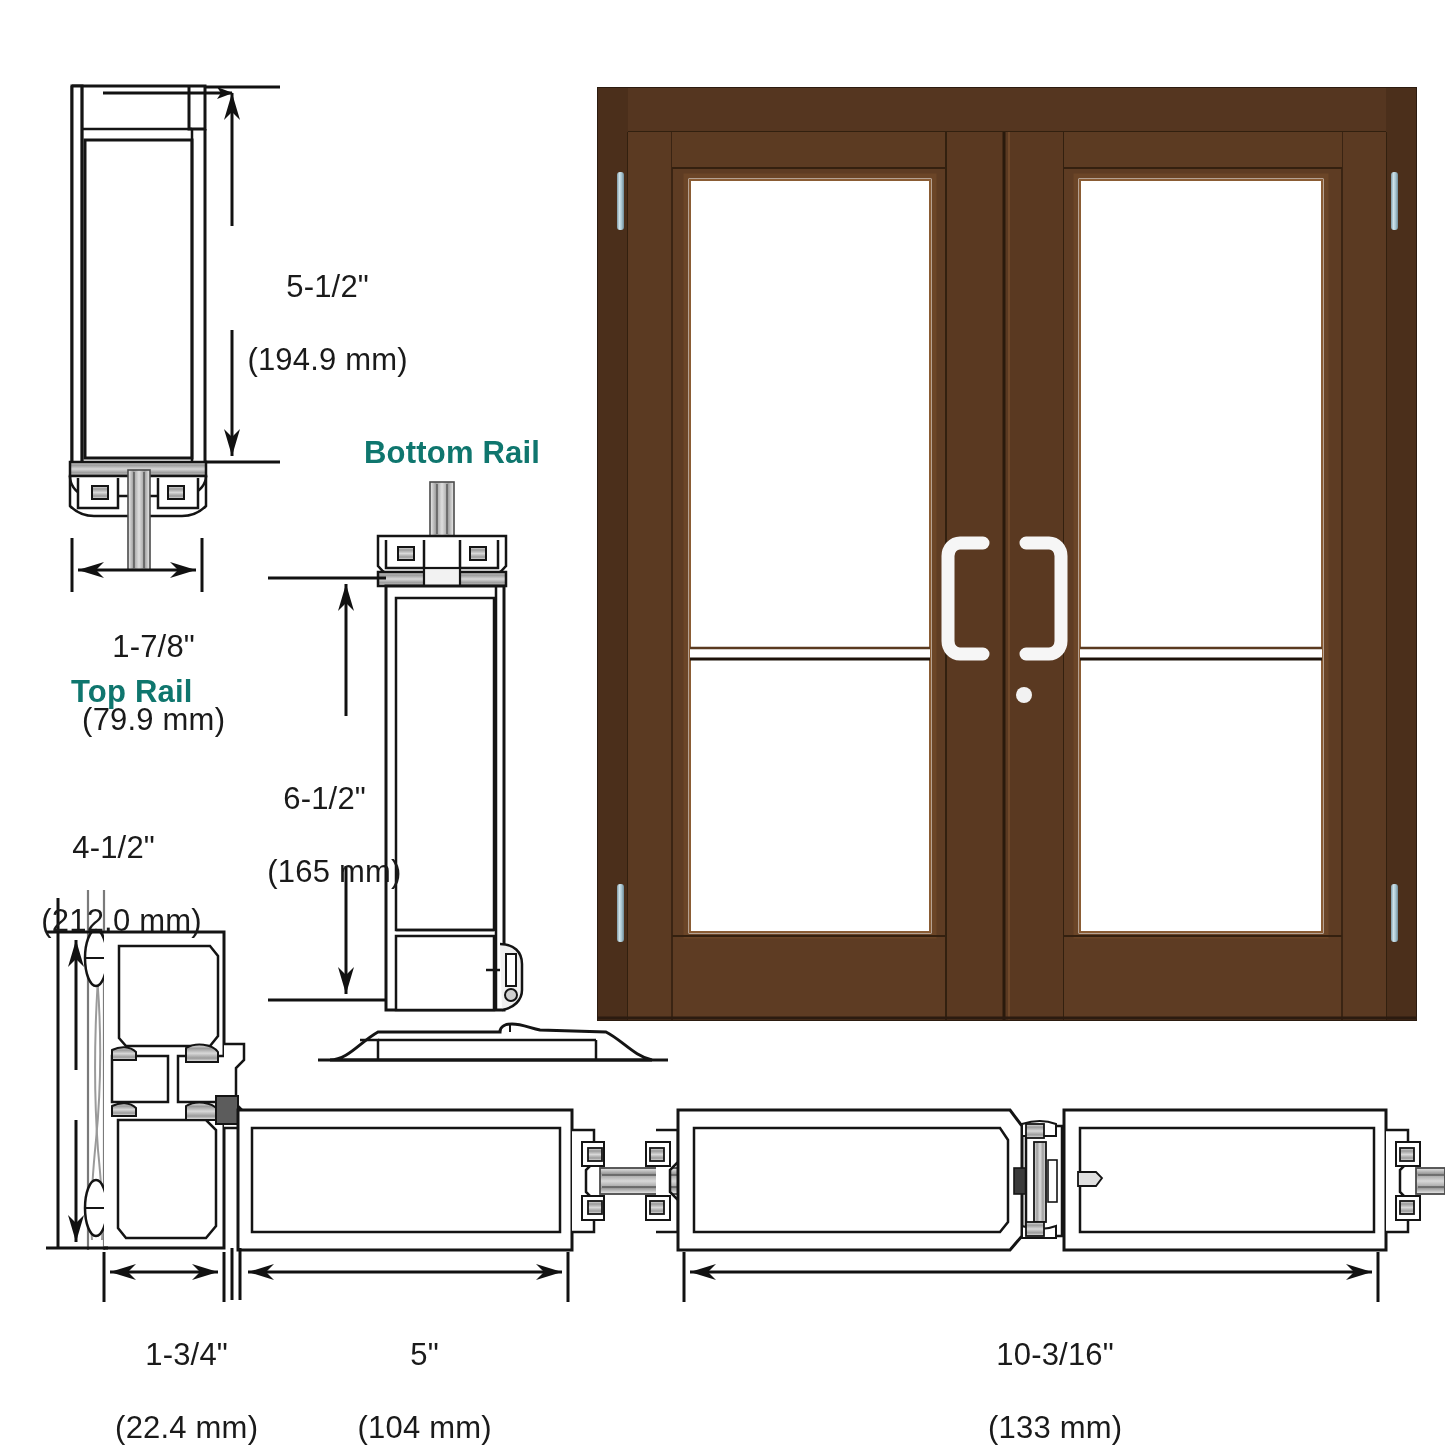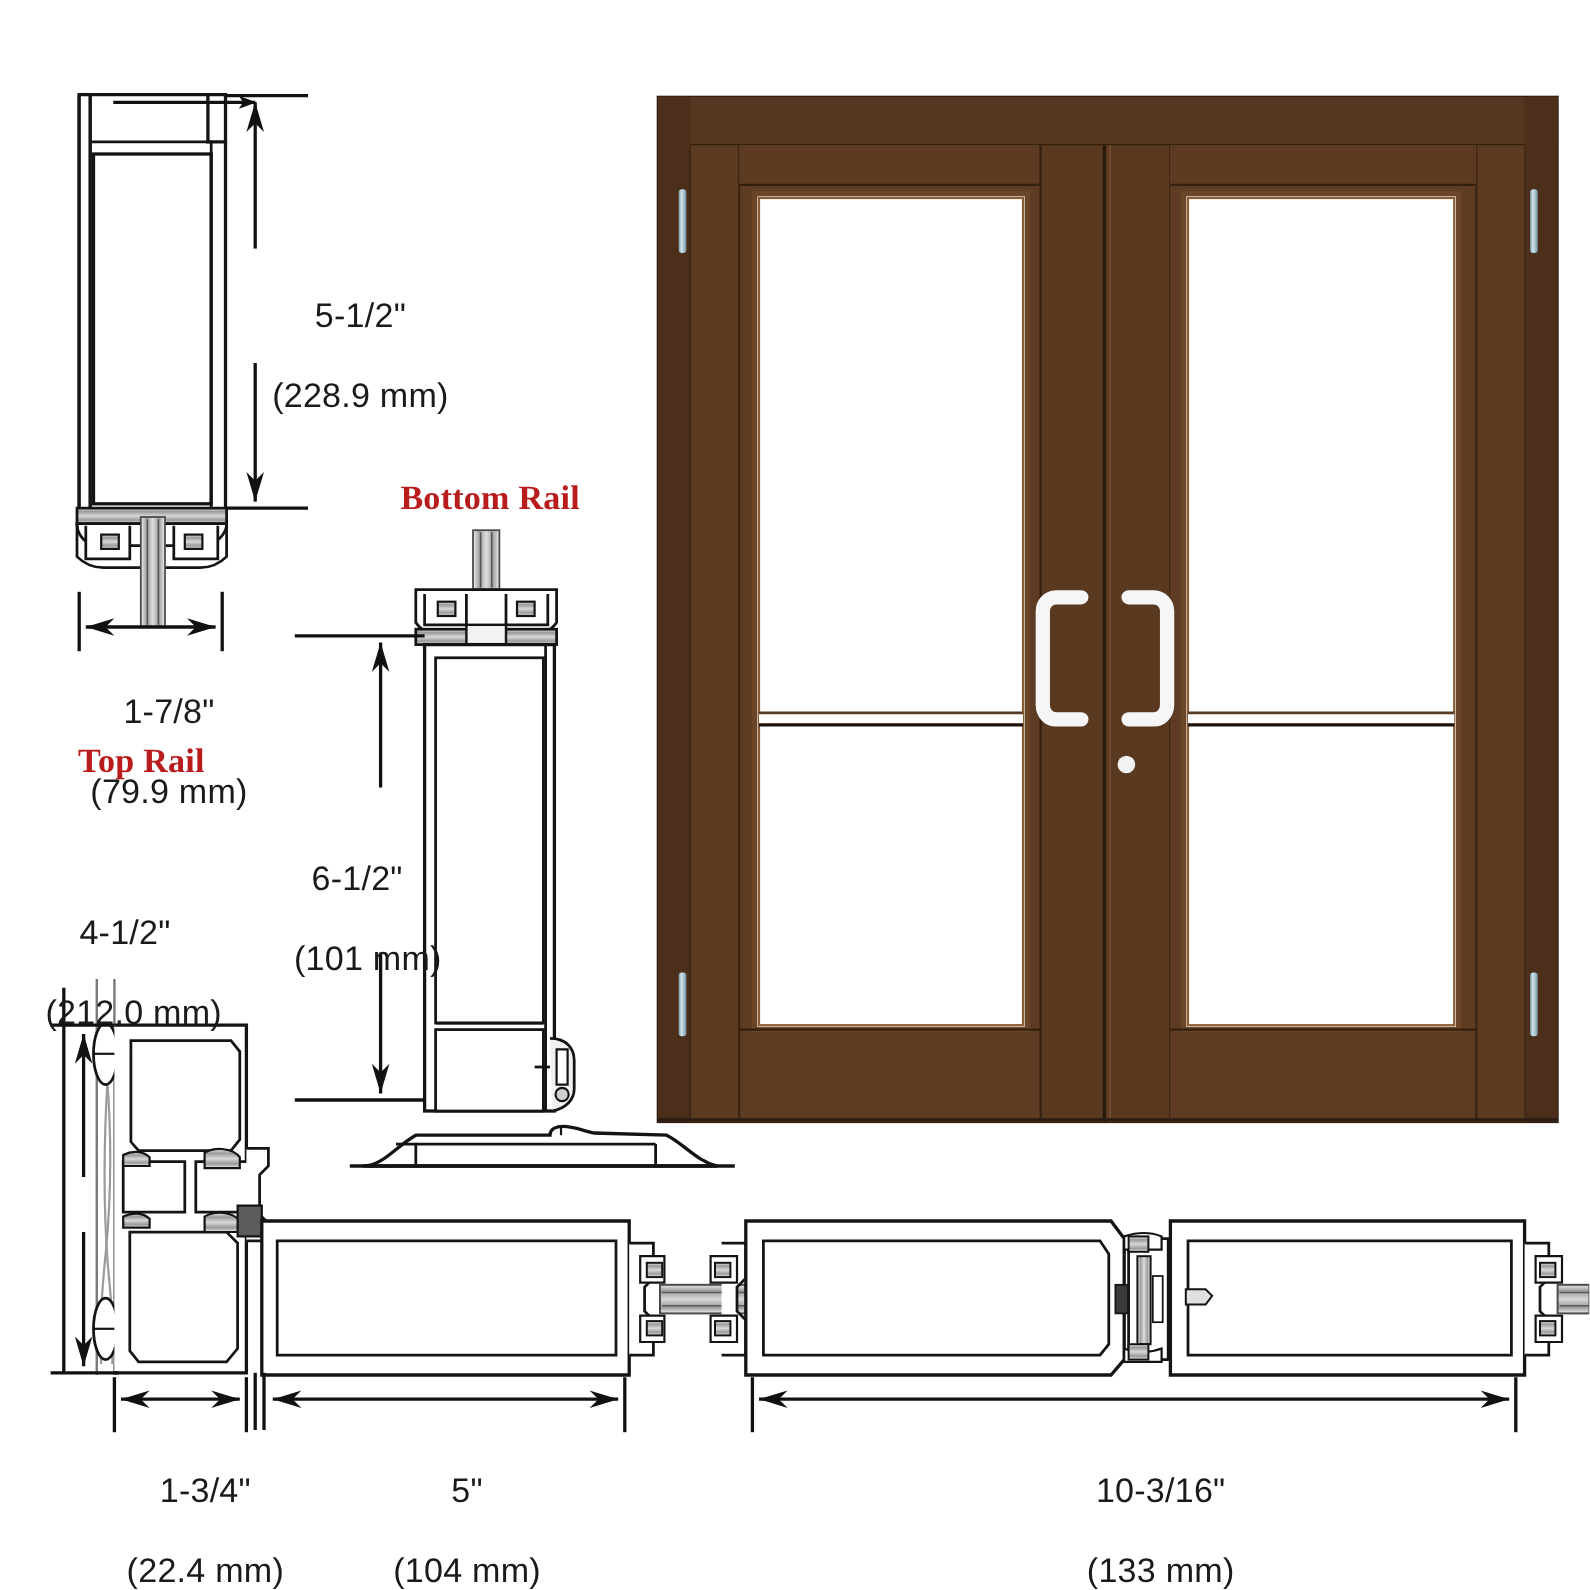--- a/index.html
+++ b/index.html
@@ -20,26 +20,25 @@
     color: #1a1a1a;
     font-size: 31px;
     line-height: 1.18;
     text-align: center;
     white-space: pre;
     font-weight: 400;
     letter-spacing: 0.2px;
   }
   .part-label {
     position: absolute;
-    color: #b91c1c;
+    color: #0f766e;
     font-size: 31px;
     font-weight: bold;
     white-space: nowrap;
     letter-spacing: 0.2px;
-    font-family: Liberation Serif, serif;
   }
   svg.layer {
     position: absolute;
     left: 0;
     top: 0;
     width: 1445px;
     height: 1445px;
     overflow: visible;
   }
 </style>
@@ -343,35 +342,35 @@
       </g>
 
       <circle cx="1024" cy="695" r="8" fill="#f2f2f2"></circle>
 
       <line x1="598" y1="1018" x2="1416" y2="1018" stroke="#2b1b10" stroke-width="3"></line>
     </g>
   </svg>
 
   <div class="dim-label" style="left:205px; top:232px; width:210px;">
     <span>5-1/2"</span><br>
-    <span>(228.9 mm)</span>
+    <span>(194.9 mm)</span>
   </div>
 
   <div class="dim-label" style="left:30px; top:592px; width:212px;">
     <span>1-7/8"</span><br>
     <span>(79.9 mm)</span>
   </div>
 
   <div class="part-label" style="left:71px; top:674px;">Top Rail</div>
 
   <div class="part-label" style="left:364px; top:435px;">Bottom Rail</div>
 
   <div class="dim-label" style="left:232px; top:744px; width:150px;">
     <span>6-1/2"</span><br>
-    <span>(101 mm)</span>
+    <span>(165 mm)</span>
   </div>
 
   <div class="dim-label" style="left:6px; top:793px; width:180px;">
     <span>4-1/2"</span><br>
     <span>(212.0 mm)</span>
   </div>
 
   <div class="dim-label" style="left:74px; top:1300px; width:190px;">
     <span>1-3/4"</span><br>
     <span>(22.4 mm)</span>

